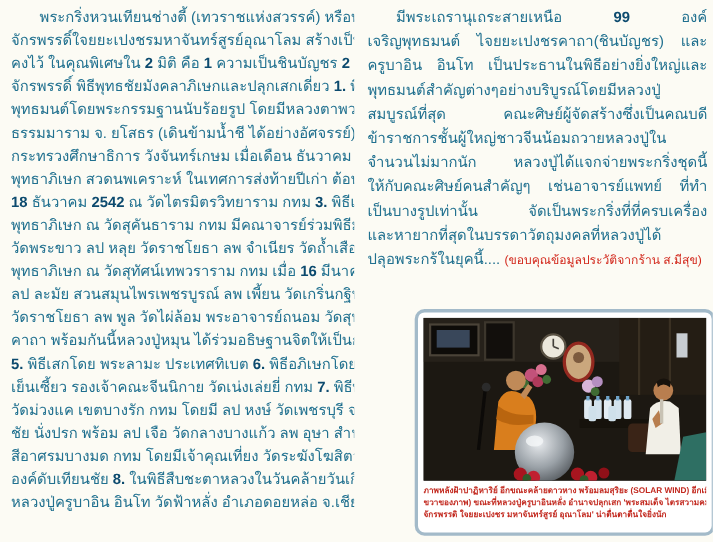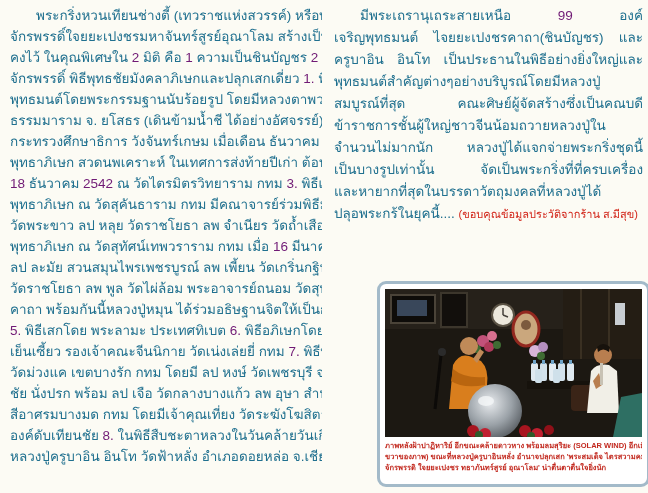--- a/index.html
+++ b/index.html
@@ -20,21 +20,21 @@
   .col-left{left:10px;width:312px;}
   .col-right{left:334px;width:309px;line-height:22px;}
   .tline{
     white-space:nowrap;
     text-align:justify;
     text-align-last:justify;
     overflow:hidden;
   }
   .tline.no-jl{text-align-last:auto;}
   .tline.indent{text-indent:26px;}
-  .num{color:#701a75;font-weight:normal;}
+  .num{color:#0c4a6e;font-weight:bold;}
   .credit{color:#d2261a;font-weight:normal;font-size:11px;}
   .photo-frame{
     position:absolute;left:377px;top:281px;
     width:257px;height:192px;
     background:#ffffff;
     border:3px solid #a3bac9;
     border-radius:9px;
     padding:5px 5px 3px 5px;
   }
   .photo{
@@ -84,20 +84,21 @@
   </div>
 
   <div class="col col-right">
     <div class="tline indent num-auto">มีพระเถรานุเถระสายเหนือ <span class="num">99</span>   องค์</div>
     <div class="tline num-auto">เจริญพุทธมนต์ ไจยยะเปงชรคาถา(ชินบัญชร) และ</div>
     <div class="tline num-auto">ครูบาอิน อินโท เป็นประธานในพิธีอย่างยิ่งใหญ่และ</div>
     <div class="tline num-auto">พุทธมนต์สำคัญต่างๆอย่างบริบูรณ์โดยมีหลวงปู่</div>
     <div class="tline num-auto">สมบูรณ์ที่สุด  คณะศิษย์ผู้จัดสร้างซึ่งเป็นคณบดี</div>
     <div class="tline num-auto">ข้าราชการชั้นผู้ใหญ่ชาวจีนน้อมถวายหลวงปู่ใน</div>
     <div class="tline num-auto">จำนวนไม่มากนัก  หลวงปู่ได้แจกจ่ายพระกริ่งชุดนี้</div>
+    <div class="tline num-auto">ให้กับคณะศิษย์คนสำคัญๆ เช่นอาจารย์แพทย์ ที่ทำ</div>
     <div class="tline num-auto">เป็นบางรูปเท่านั้น จัดเป็นพระกริ่งที่ที่ครบเครื่อง</div>
     <div class="tline num-auto">และหายากที่สุดในบรรดาวัตถุมงคลที่หลวงปู่ได้</div>
     <div class="tline no-jl">
       <span class="num-auto">ปลุอพระกร้ในยุคนี้....</span>
       <span class="credit">(ขอบคุณข้อมูลประวัติจากร้าน ส.มีสุข)</span>
     </div>
   </div>
 
   <div class="photo-frame">
     <div class="photo">
@@ -188,17 +189,17 @@
           <path d="M208 92 L214 84 L217 96 L211 100 Z" fill="#b87e4f"></path>
           <rect x="215" y="74" width="3" height="22" fill="#c8c2b4"></rect>
         </g>
 
         <path d="M236 108 L257 104 L257 148 L228 148 Z" fill="#2e6f63"></path>
       </svg>
     </div>
     <div class="caption">
       <div class="tline">ภาพหลังฝ้าปาฏิหาริย์ อีกขณะคล้ายดาวหาง พร้อมลมสุริยะ (SOLAR WIND) อีกเมืองทอง (เบื้องบนทาง</div>
       <div class="tline">ขวาของภาพ) ขณะที่หลวงปู่ครูบาอินหลั่ง อำนาจปลุกเสก 'พระสมเด็จ ไตรสวามคมย์' พร้อมด้วย 'พระกริ่ง</div>
-      <div class="tline no-jl">จักรพรรดิ ใจยยะเปงชร ทธาภันทร์สูรย์ อุณาโลม' น่าตื่นตาตื่นใจยิ่งนัก</div>
+      <div class="tline no-jl">จักรพรรดิ ใจยยะเปงชร มหาจันทร์สูรย์ อุณาโลม' น่าตื่นตาตื่นใจยิ่งนัก</div>
     </div>
   </div>
 
 </div>
 
 </body></html>

